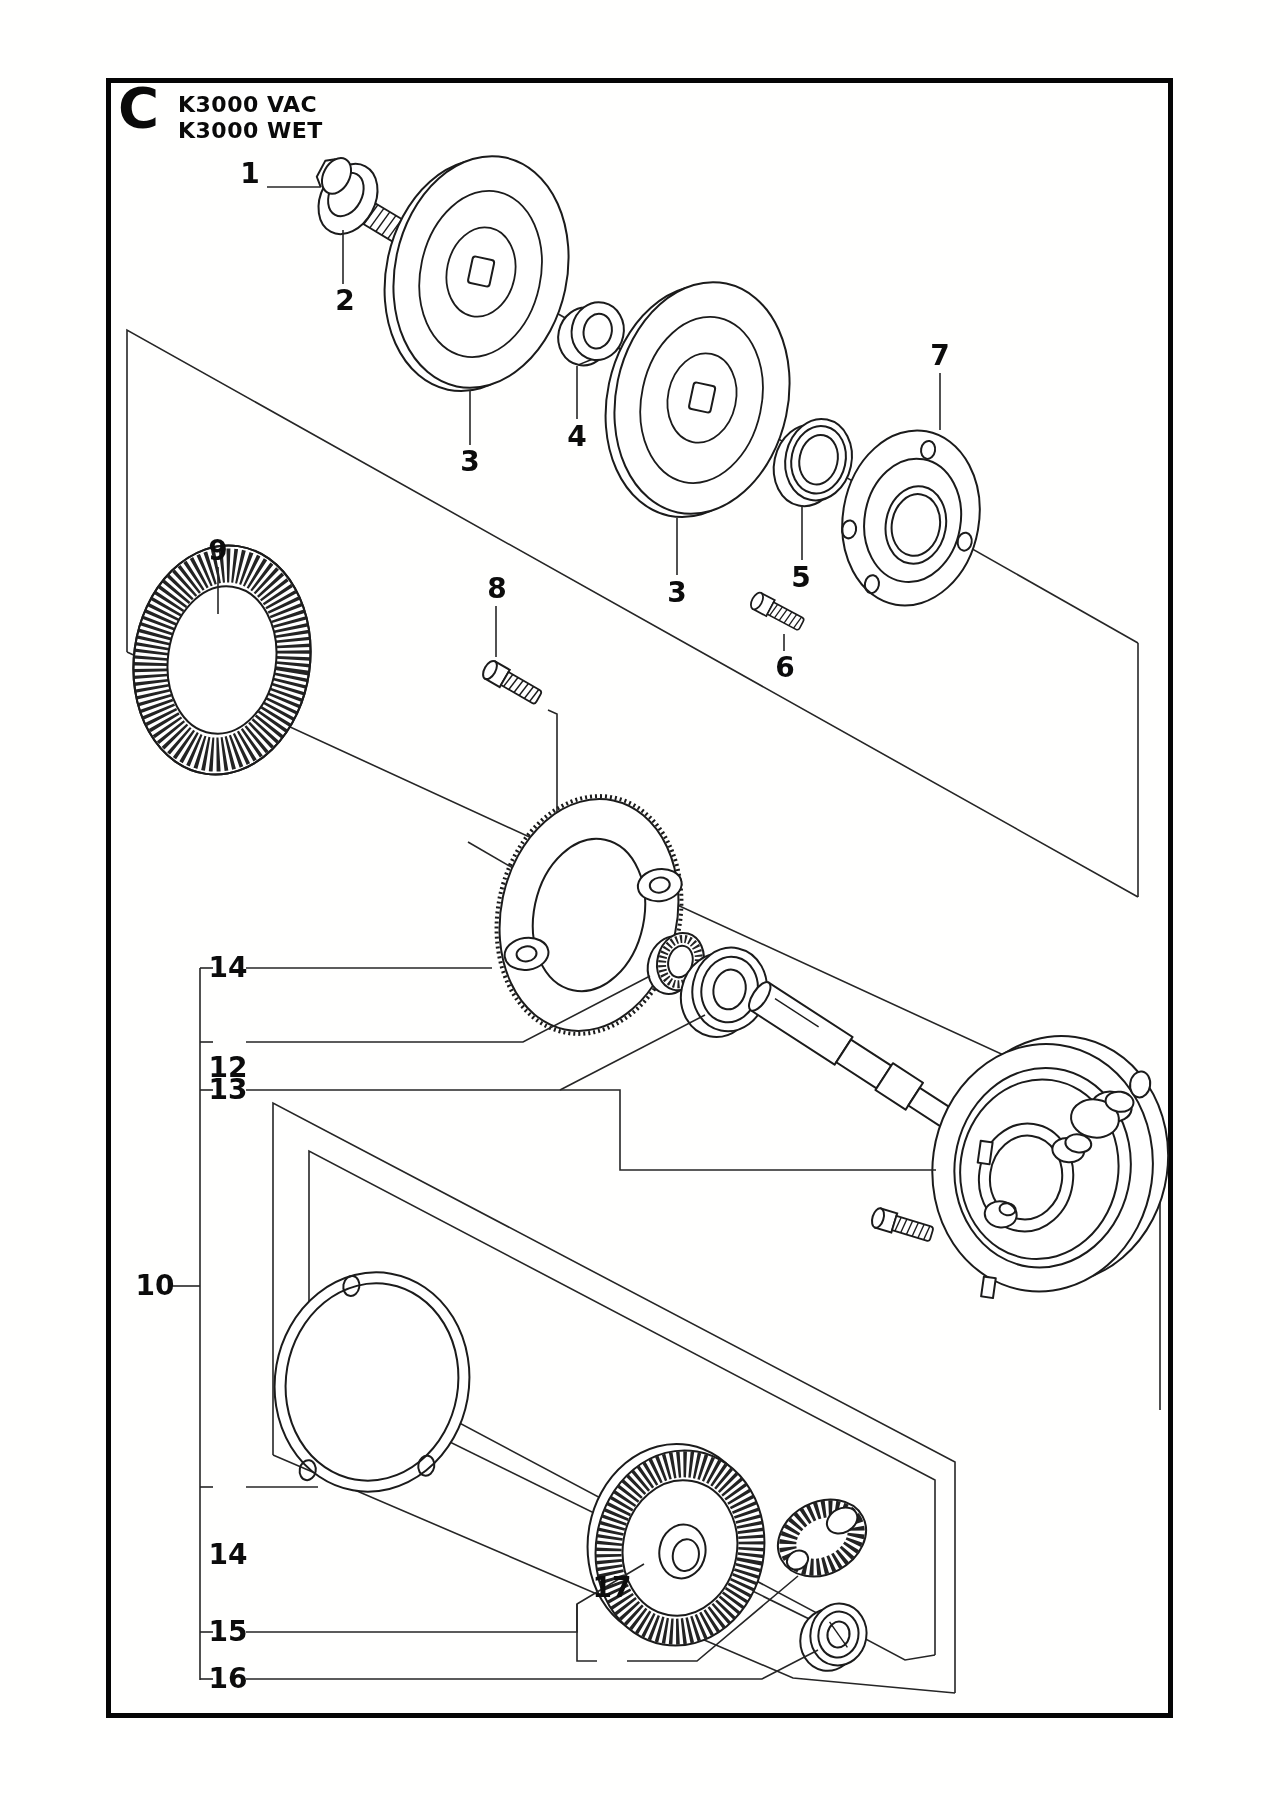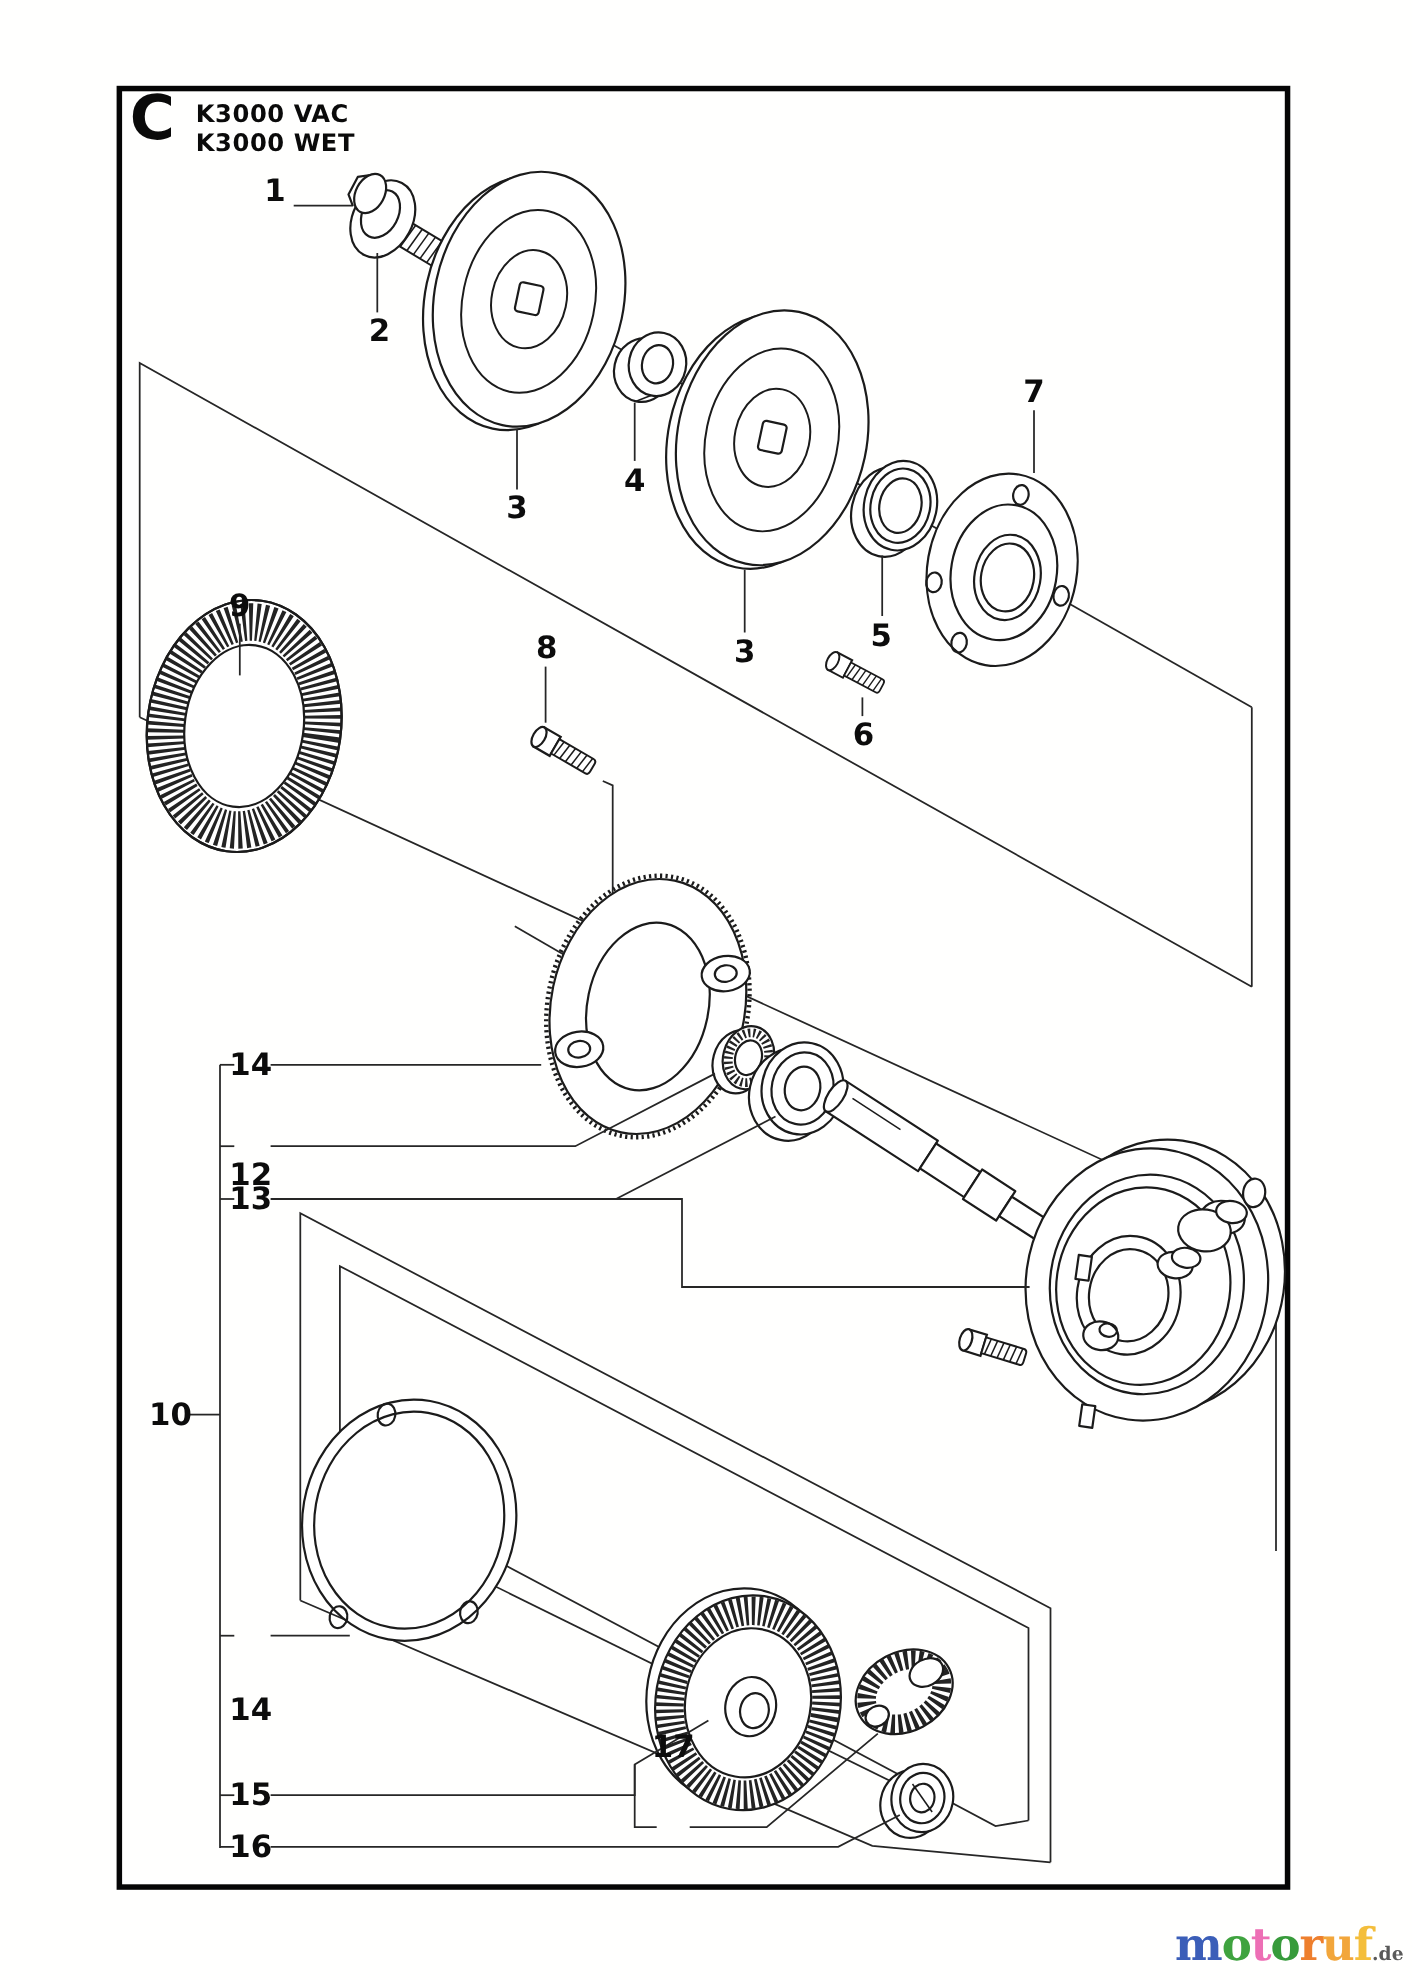--- a/index.html
+++ b/index.html
@@ -283,17 +283,14 @@
   <div class="callout" style="left:218px;top:551px">9</div>
   <div class="callout" style="left:155px;top:1286px">10</div>
   <div class="callout" style="left:228px;top:968px">14</div>
   <div class="callout" style="left:228px;top:1068px">12</div>
   <div class="callout" style="left:228px;top:1090px">13</div>
   <div class="callout" style="left:228px;top:1555px">14</div>
   <div class="callout" style="left:228px;top:1632px">15</div>
   <div class="callout" style="left:228px;top:1679px">16</div>
   <div class="callout" style="left:612px;top:1588px">17</div>
 
-  <div class="watermark">
-    <span><span style="color: rgb(59, 94, 184);">m</span><span style="color: rgb(63, 163, 63);">o</span><span style="color: rgb(237, 111, 181);">t</span><span style="color: rgb(55, 155, 59);">o</span><span style="color: rgb(238, 127, 45);">r</span><span style="color: rgb(242, 166, 59);">u</span><span style="color: rgb(244, 190, 59);">f</span></span><span class="suffix">.de</span>
-  </div>
 
 </div>
 
 </body></html>

